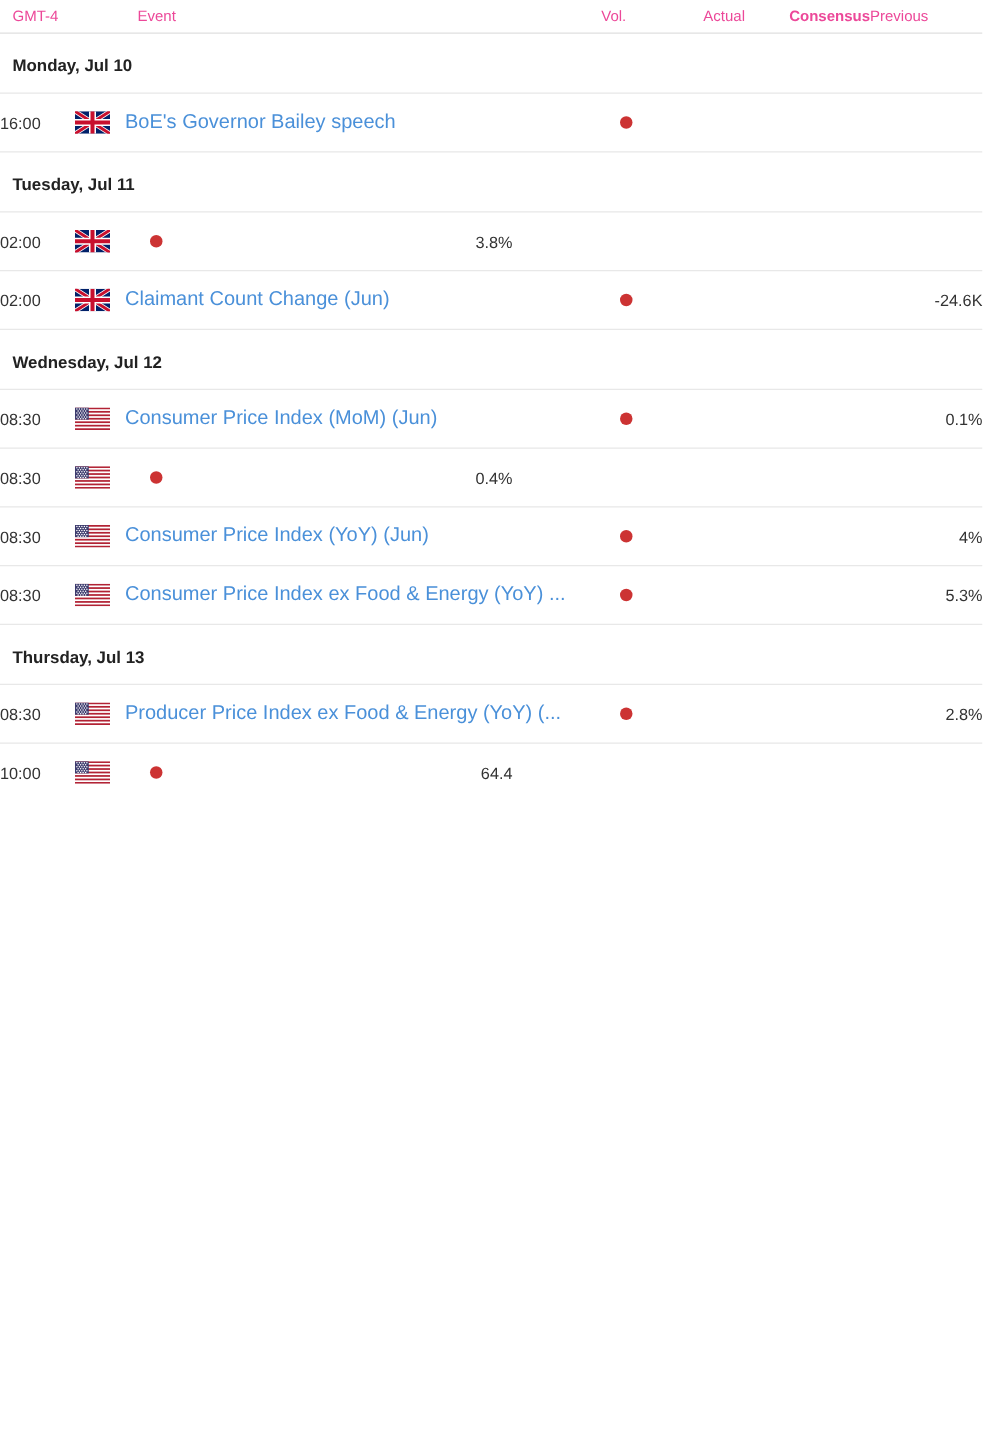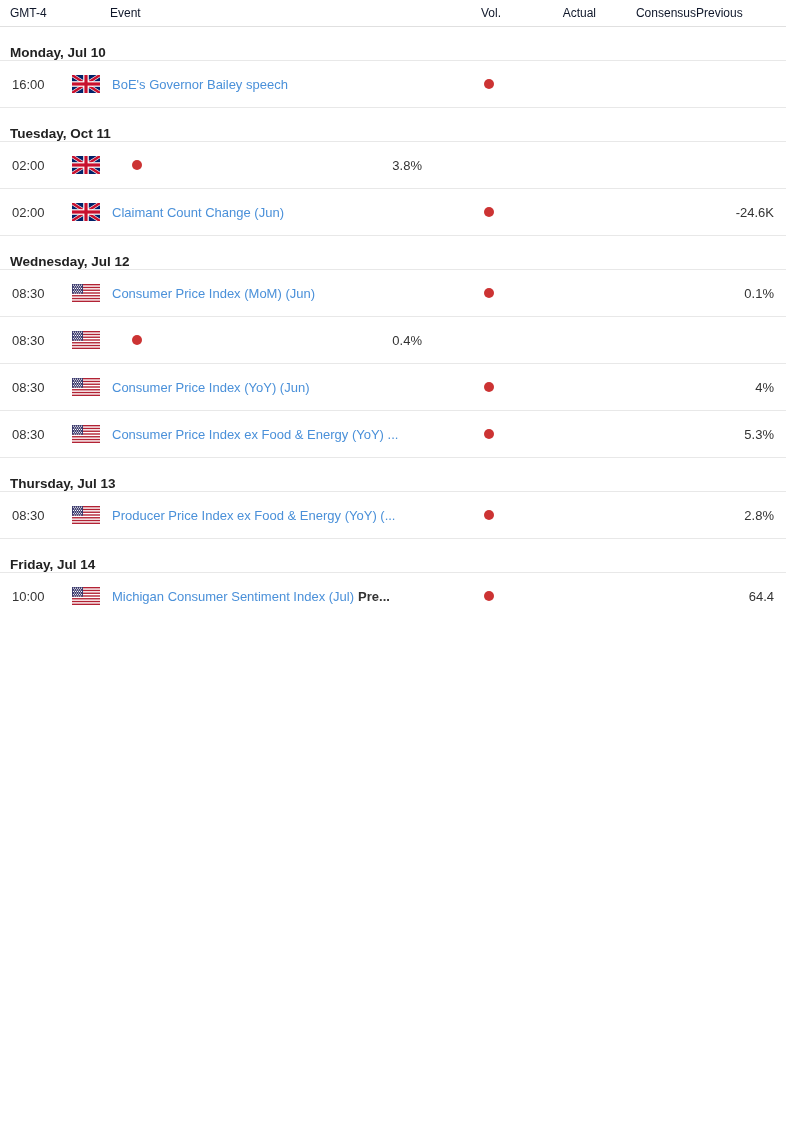--- a/index.html
+++ b/index.html
@@ -9,45 +9,45 @@
       color: #333;
       background: #fff;
       width: 786px;
     }
 
     .header-row {
       display: flex;
       align-items: center;
       padding: 6px 10px;
       border-bottom: 1px solid #e0e0e0;
-      color: #0f172a;
+      color: #ec4899;
       font-size: 12px;
       font-weight: 500;
     }
 
     .col-time { width: 60px; flex-shrink: 0; }
     .col-flag { width: 40px; flex-shrink: 0; }
     .col-event { flex: 1; }
     .col-vol { width: 50px; text-align: center; flex-shrink: 0; }
     .col-actual { width: 80px; text-align: right; flex-shrink: 0; }
-    .col-consensus { width: 100px; text-align: right; flex-shrink: 0; }
+    .col-consensus { width: 100px; text-align: right; flex-shrink: 0; font-weight: bold; }
     .col-previous { width: 80px; text-align: left; flex-shrink: 0; }
 
     .day-header {
-      padding: 18px 10px 0 10px;
+      padding: 18px 10px 14px 10px;
       font-weight: 700;
       font-size: 13.5px;
       color: #222;
       border-bottom: 1px solid #e8e8e8;
     }
 
     .event-row {
       display: flex;
       align-items: center;
-      padding: 14px 12px;
+      padding: 14px 0;
       border-bottom: 1px solid #e8e8e8;
     }
 
     .event-row:last-child {
       border-bottom: none;
     }
 
     .time-cell {
       width: 60px;
       flex-shrink: 0;
@@ -57,21 +57,21 @@
 
     .flag-cell {
       width: 40px;
       flex-shrink: 0;
       display: flex;
       align-items: center;
     }
 
     .event-cell {
       flex: 1;
-      font-size: 13px;
+      font-size: 16px;
       color: #555;
       display: flex;
       align-items: center;
       gap: 4px;
     }
 
     .event-name-link {
       color: #4a90d9;
       text-decoration: none;
     }
@@ -154,21 +154,21 @@
       <div class="event-cell">
         <a class="event-name-link" href="#">BoE's Governor Bailey speech</a>
       </div>
       <div class="vol-cell">
         <span class="red-dot"></span>
       </div>
       <div class="actual-cell"></div>
       <div class="consensus-cell"></div>
       <div class="previous-cell"></div>
     </div>
-    <div class="day-header">Tuesday, Oct 11</div>
+    <div class="day-header">Tuesday, Jul 11</div>
     <div class="event-row">
       <div class="time-cell">02:00</div>
       <div class="flag-cell">
         <svg width="28" height="18" viewBox="0 0 28 18" xmlns="http://www.w3.org/2000/svg">
     <rect width="28" height="18" fill="#012169"></rect>
     <line x1="0" y1="0" x2="28" y2="18" stroke="white" stroke-width="3.6"></line>
     <line x1="28" y1="0" x2="0" y2="18" stroke="white" stroke-width="3.6"></line>
     <line x1="0" y1="0" x2="28" y2="18" stroke="#C8102E" stroke-width="2.4"></line>
     <line x1="28" y1="0" x2="0" y2="18" stroke="#C8102E" stroke-width="2.4"></line>
     <rect x="11.2" y="0" width="5.6" height="18" fill="white"></rect>
@@ -456,21 +456,20 @@
       <div class="event-cell">
         <a class="event-name-link" href="#">Producer Price Index ex Food &amp; Energy (YoY) (...</a>
       </div>
       <div class="vol-cell">
         <span class="red-dot"></span>
       </div>
       <div class="actual-cell"></div>
       <div class="consensus-cell"></div>
       <div class="previous-cell">2.8%</div>
     </div>
-    <div class="day-header">Friday, Jul 14</div>
     <div class="event-row">
       <div class="time-cell">10:00</div>
       <div class="flag-cell">
         <svg width="28" height="18" viewBox="0 0 28 18" xmlns="http://www.w3.org/2000/svg">
     <rect width="28" height="18" fill="#B22234"></rect>
     <rect y="1.38" width="28" height="1.38" fill="white"></rect>
     <rect y="4.15" width="28" height="1.38" fill="white"></rect>
     <rect y="6.92" width="28" height="1.38" fill="white"></rect>
     <rect y="9.69" width="28" height="1.38" fill="white"></rect>
     <rect y="12.46" width="28" height="1.38" fill="white"></rect>
@@ -498,24 +497,20 @@
     <circle cx="3.5" cy="7.6" r="0.6" fill="white"></circle>
     <circle cx="5.5" cy="7.6" r="0.6" fill="white"></circle>
     <circle cx="7.5" cy="7.6" r="0.6" fill="white"></circle>
     <circle cx="9.5" cy="7.6" r="0.6" fill="white"></circle>
     <circle cx="2.5" cy="9.0" r="0.6" fill="white"></circle>
     <circle cx="4.5" cy="9.0" r="0.6" fill="white"></circle>
     <circle cx="6.5" cy="9.0" r="0.6" fill="white"></circle>
     <circle cx="8.5" cy="9.0" r="0.6" fill="white"></circle>
   </svg>
       </div>
-      <div class="event-cell">
-        <a class="event-name-link" href="#">Michigan Consumer Sentiment Index (Jul)</a>
-        <span class="event-name-bold">Pre...</span>
-      </div>
       <div class="vol-cell">
         <span class="red-dot"></span>
       </div>
       <div class="actual-cell"></div>
       <div class="consensus-cell"></div>
       <div class="previous-cell">64.4</div>
     </div>
   </div>
 
 </body></html>

